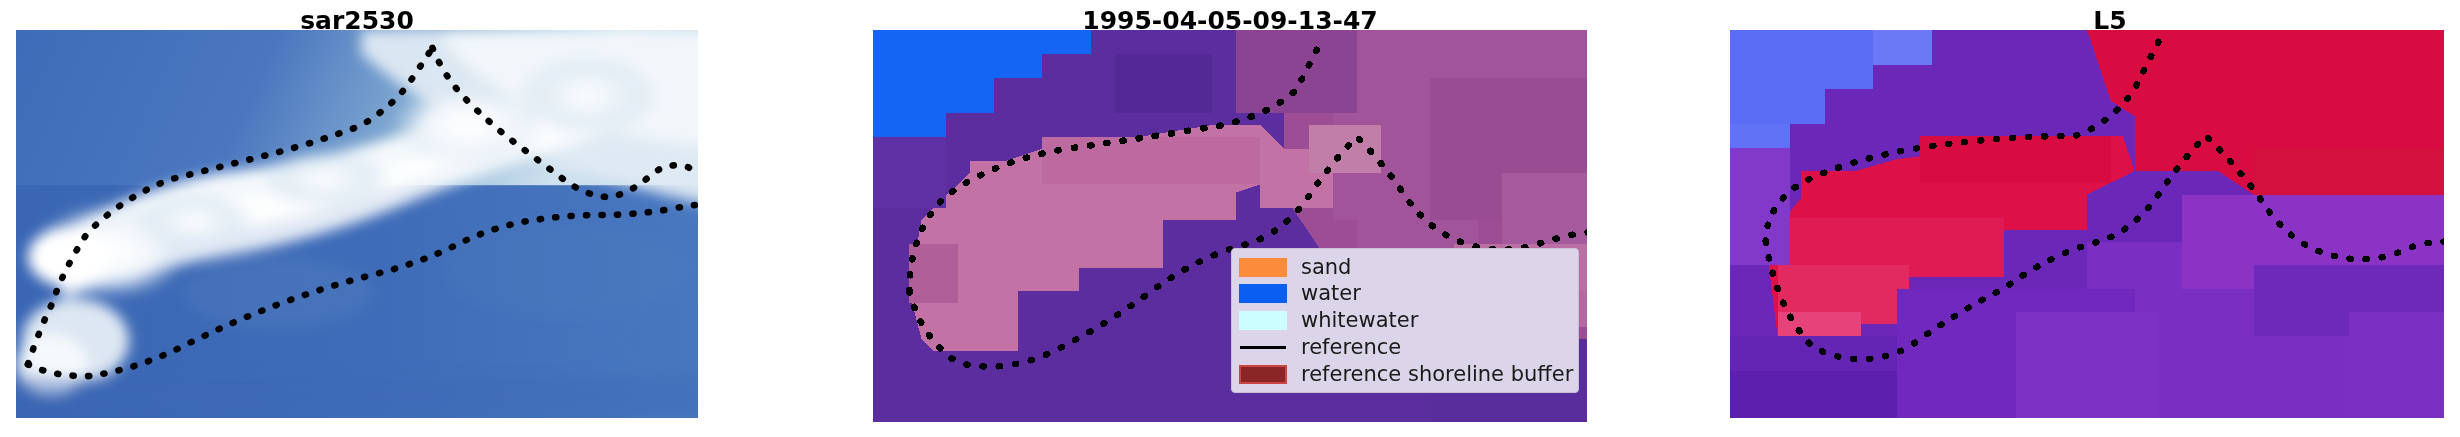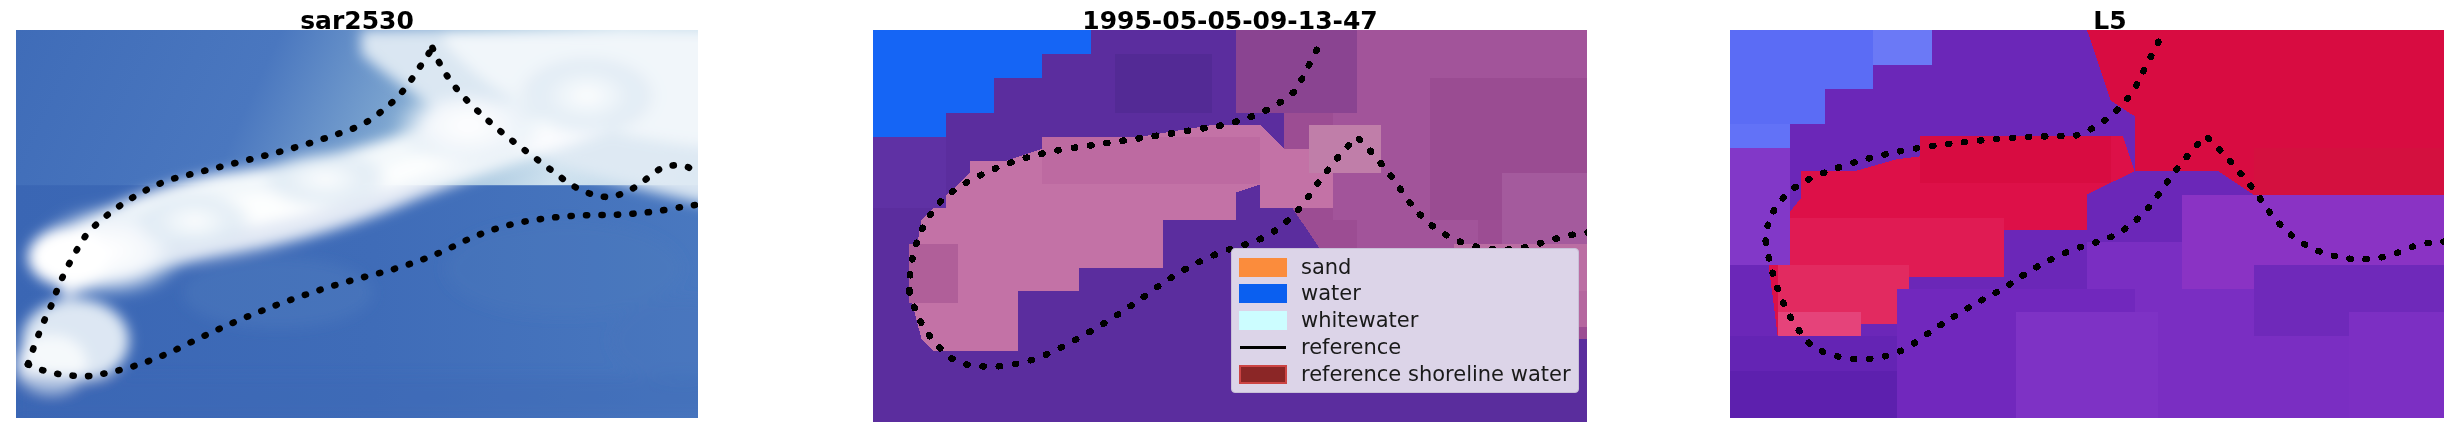--- a/index.html
+++ b/index.html
@@ -163,21 +163,21 @@
                  Q50,19 58,16 Q63,13 66,9 Q68,6 70,3
                  M70,3 Q72,8 76,12 Q80,16 84,19 Q88,22 92,25
                  Q96,28 100,28 Q104,27 107,24 Q110,22 113,23 Q116,25 119,25" fill="none" stroke="#000000" stroke-width="1.1" stroke-linecap="round" stroke-dasharray="0.2 2.4"></path>
         <path d="M2,56 Q6,58 12,58 Q20,57 28,53 Q36,49 44,46 Q52,43 60,41
                  Q68,39 74,36 Q80,33 86,32 Q92,31 98,31 Q104,31 110,30 Q115,29 119,29" fill="none" stroke="#000000" stroke-width="1.1" stroke-linecap="round" stroke-dasharray="0.2 2.4"></path>
       </svg>
     </div>
   </div>
 
   <div class="panel" style="left:873px; top:0px; width:714px; height:437px;">
-    <div class="panel-title" style="top:8px;">1995-05-05-09-13-47</div>
+    <div class="panel-title" style="top:8px;">1995-04-05-09-13-47</div>
     <div class="imgwrap" style="left:0px; top:30px; width:714px; height:392px;padding-left:12px;">
       <svg class="raster" viewBox="0 0 60 33" preserveAspectRatio="none" shape-rendering="crispEdges">
 
         <rect x="0" y="0" width="60" height="33" fill="#5b2d9e"></rect>
 
         <path d="M36,0 L60,0 L60,33 L44,33 L44,22 L38,20 L34,14 L34,4 Z" fill="#9c4d93"></path>
         <rect x="38" y="0" width="22" height="16" fill="#a2549a"></rect>
         <rect x="46" y="4" width="14" height="12" fill="#9a4c92"></rect>
         <rect x="30" y="0" width="10" height="7" fill="#8a4491"></rect>
         <rect x="52" y="12" width="8" height="10" fill="#a45a9d"></rect>
@@ -227,21 +227,21 @@
         <div class="legend-row">
           <span class="legend-swatch" style="background:#ccfdff;"></span>
           <span class="legend-label">whitewater</span>
         </div>
         <div class="legend-row">
           <span class="legend-swatch line"></span>
           <span class="legend-label">reference</span>
         </div>
         <div class="legend-row">
           <span class="legend-swatch" style="background:#8b2626; border:2px solid #cc4444;"></span>
-          <span class="legend-label">reference shoreline water</span>
+          <span class="legend-label">reference shoreline buffer</span>
         </div>
       </div>
     </div>
   </div>
 
   <div class="panel" style="left:1730px; top:0px; width:760px; height:437px;">
     <div class="panel-title" style="top:8px;">L5</div>
     <div class="imgwrap" style="left:0px; top:30px; width:714px; height:388px;">
       <svg class="raster" viewBox="0 0 60 33" preserveAspectRatio="none" shape-rendering="crispEdges">
 

